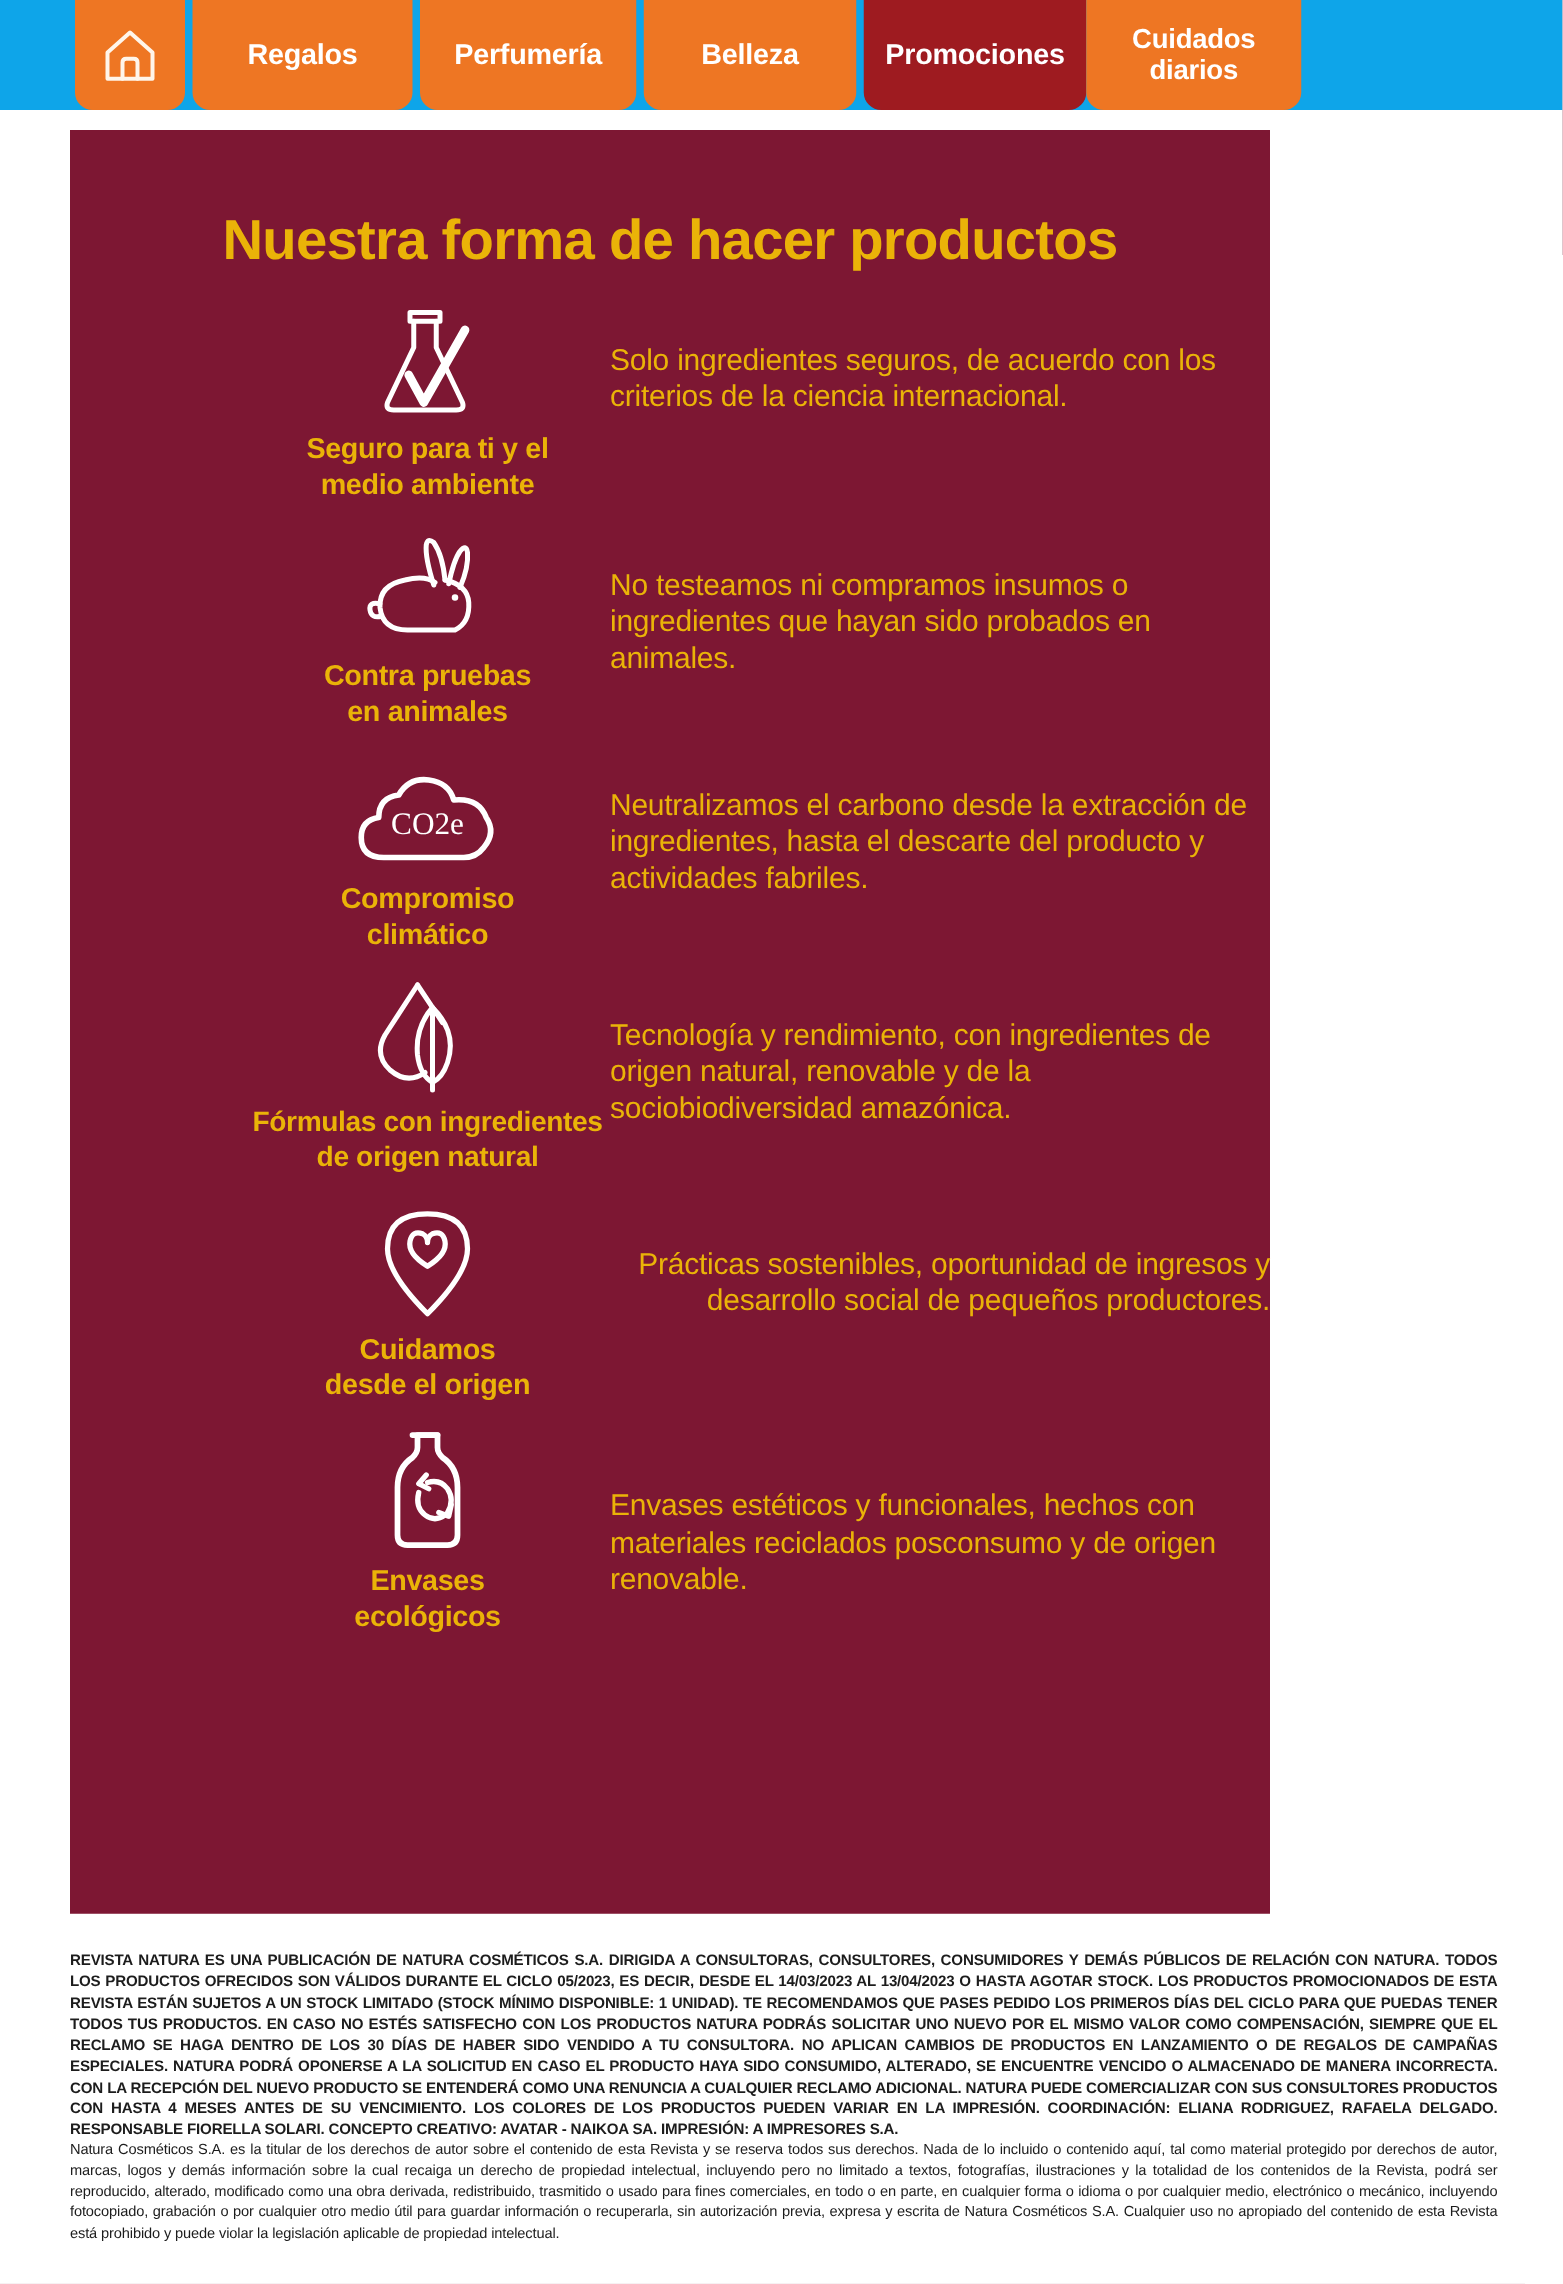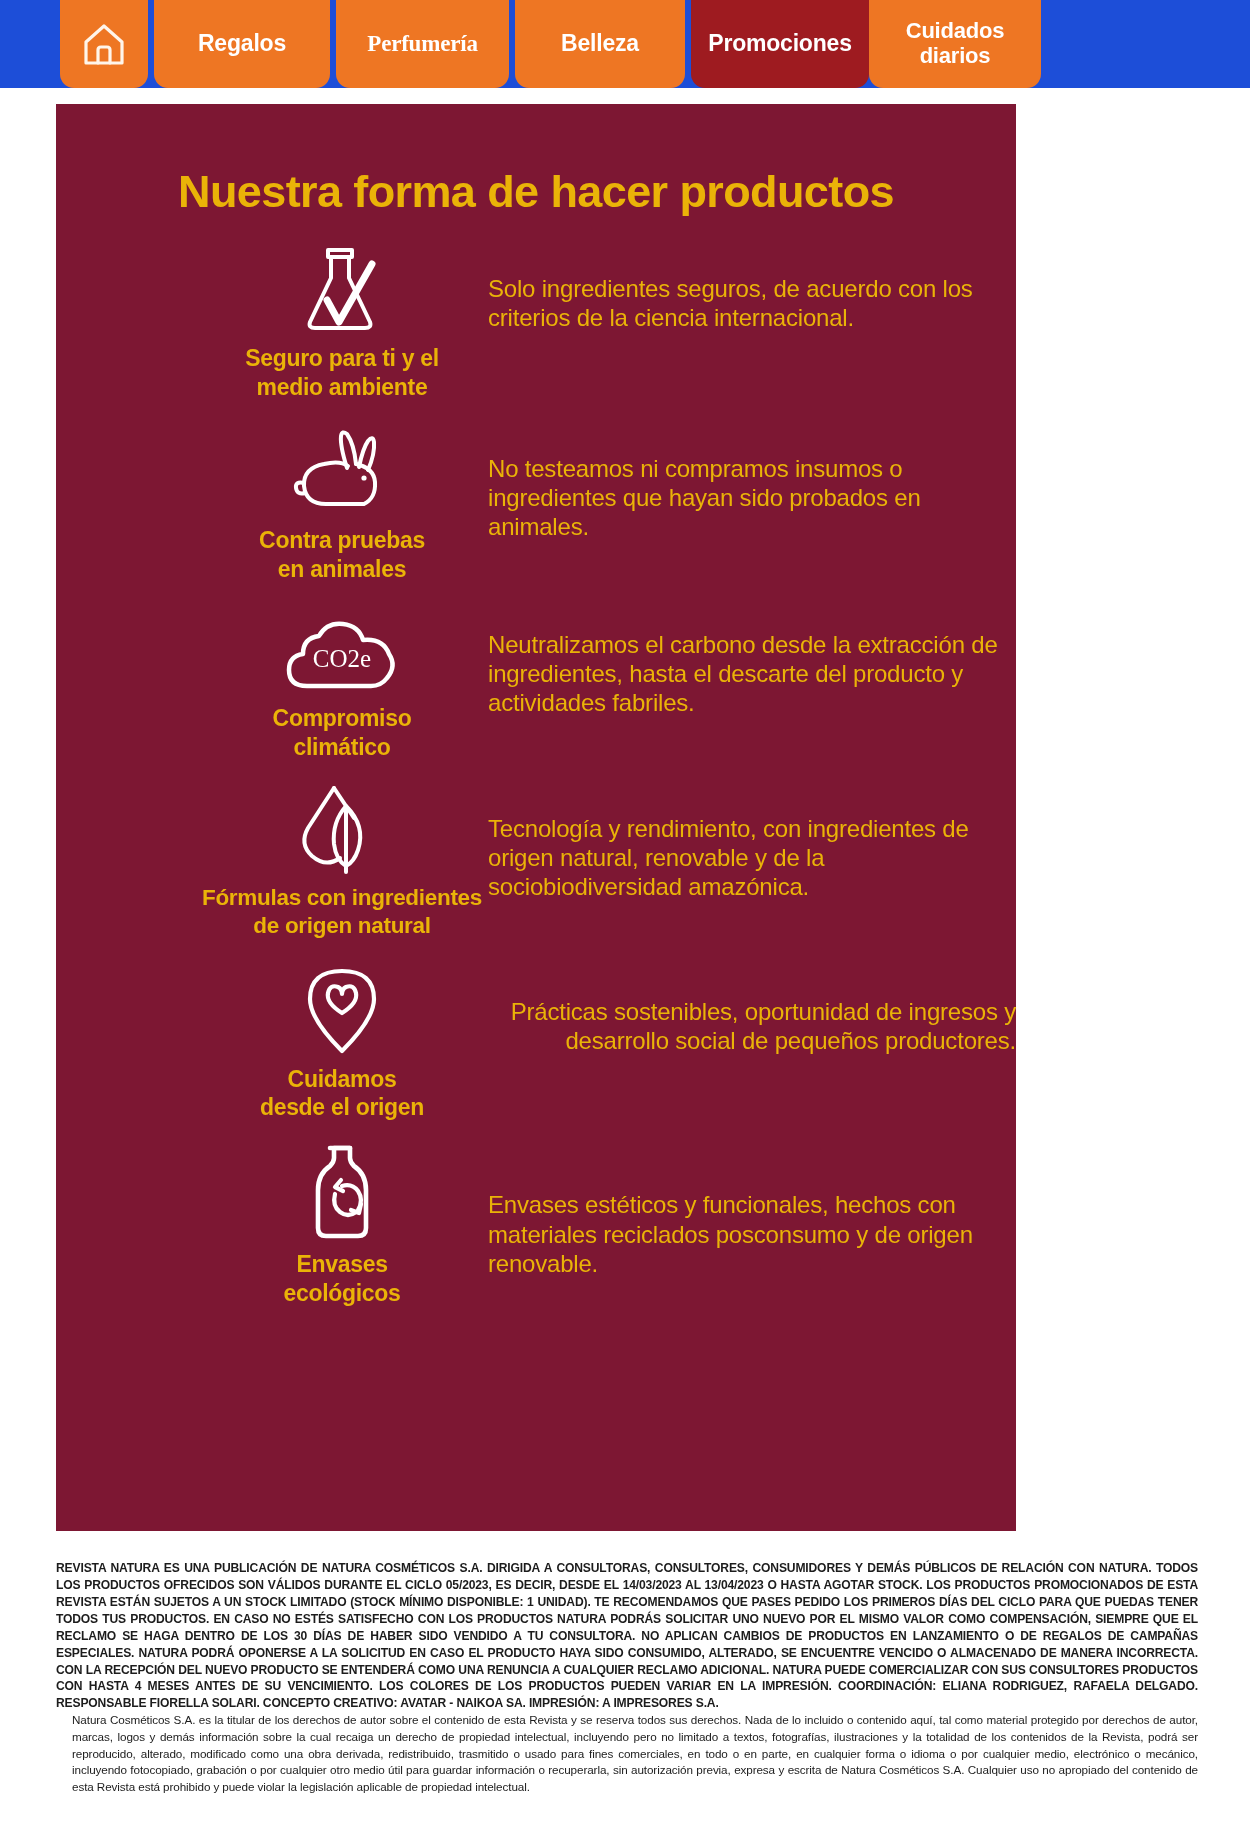--- a/index.html
+++ b/index.html
@@ -7,21 +7,21 @@
     width: 1250px;
     background: #ffffff;
     font-family: "Liberation Sans", sans-serif;
   }
   body { width: 1250px; height: 1827px; overflow: hidden; position: relative; }
 
   
   .nav {
     width: 1250px;
     height: 88px;
-    background: #1d4ed8;
+    background: #0ea5e9;
     display: flex;
     align-items: flex-start;
     padding-left: 60px;
     overflow: hidden;
   }
   .nav-tab {
     height: 88px;
     background: #ee7623;
     border-radius: 0 0 14px 14px;
     margin-right: 6px;
@@ -31,21 +31,21 @@
     color: #ffffff;
     font-weight: bold;
     font-size: 23px;
     line-height: 1.12;
     text-align: center;
     padding: 0 18px;
     letter-spacing: -0.2px;
   }
   .nav-tab.home { width: 88px; padding: 0; }
   .nav-tab.t-regalos { width: 176px; }
-  .nav-tab.t-perfumeria { width: 173px; font-family: Liberation Serif, serif; }
+  .nav-tab.t-perfumeria { width: 173px; }
   .nav-tab.t-belleza { width: 170px; }
   .nav-tab.t-cuidados { width: 172px; font-size: 22px; }
   .nav-tab.active { background: #9e1b20; width: 178px; margin-right: 0; }
   .nav-tab svg { display: block; }
 
   
   .panel {
     position: absolute;
     left: 56px;
     top: 104px;
@@ -127,21 +127,20 @@
     font-weight: bold;
     text-align: justify;
     letter-spacing: -0.15px;
   }
   .legal .lower {
     font-size: 11.7px;
     line-height: 1.42;
     text-align: justify;
     letter-spacing: -0.1px;
     margin-top: 0px;
-    margin-left: 16px;
   }
 </style>
 </head>
 <body>
 
 <div class="nav">
 
   <div class="nav-tab home">
     <span>
       <svg width="52" height="52" viewBox="0 0 52 52" fill="none" stroke="#fff5ea" stroke-width="3.2" stroke-linejoin="round" stroke-linecap="round">

